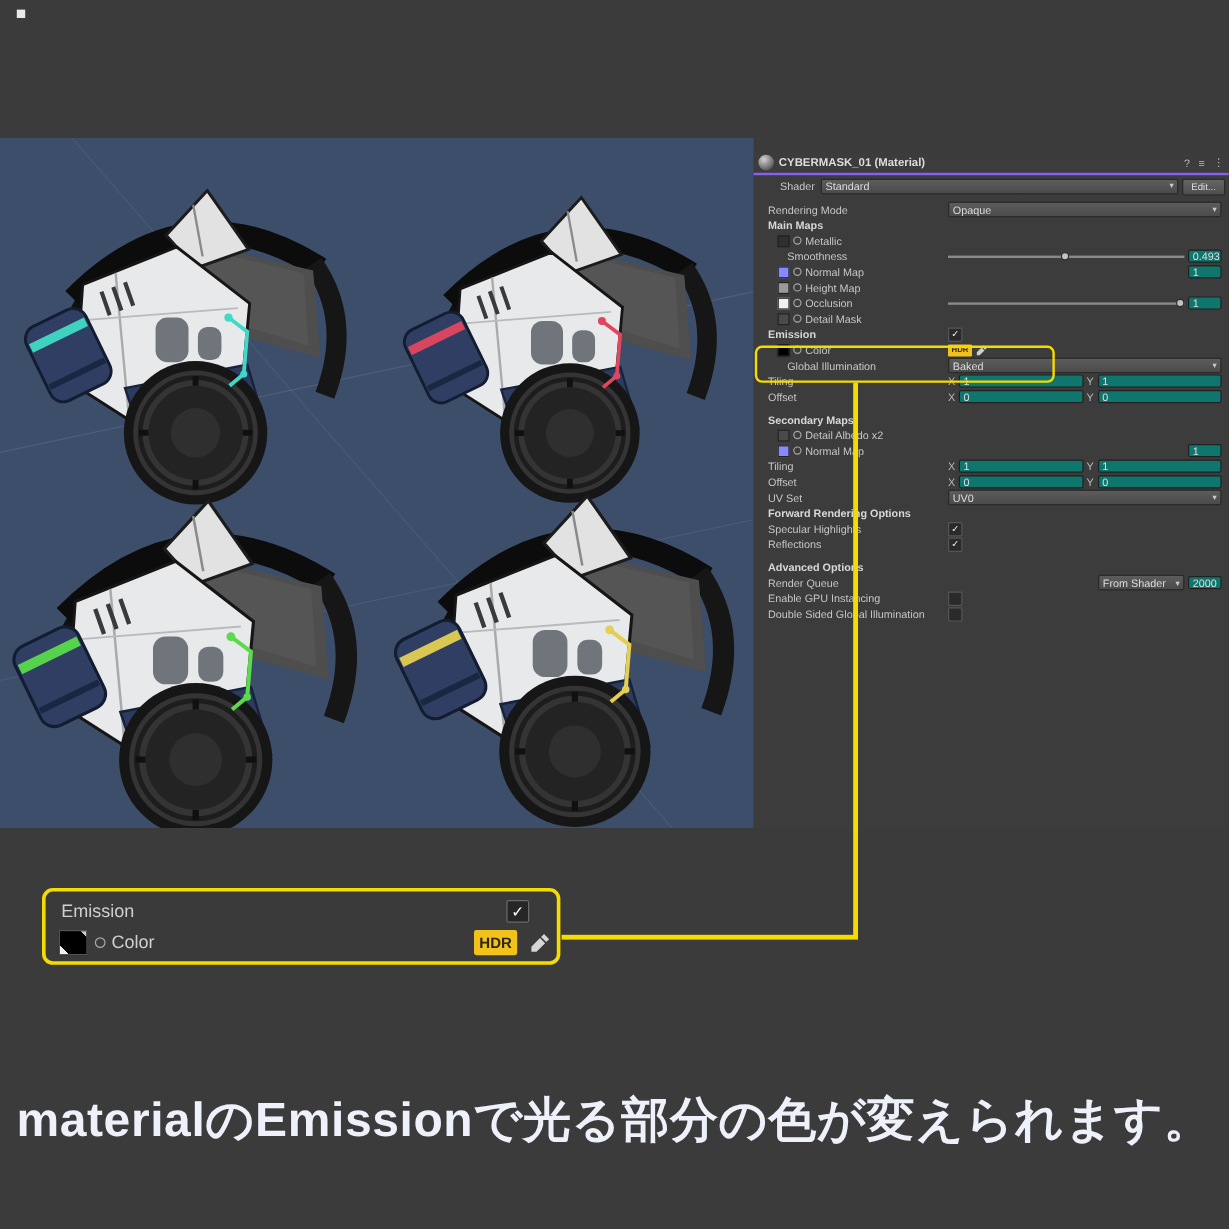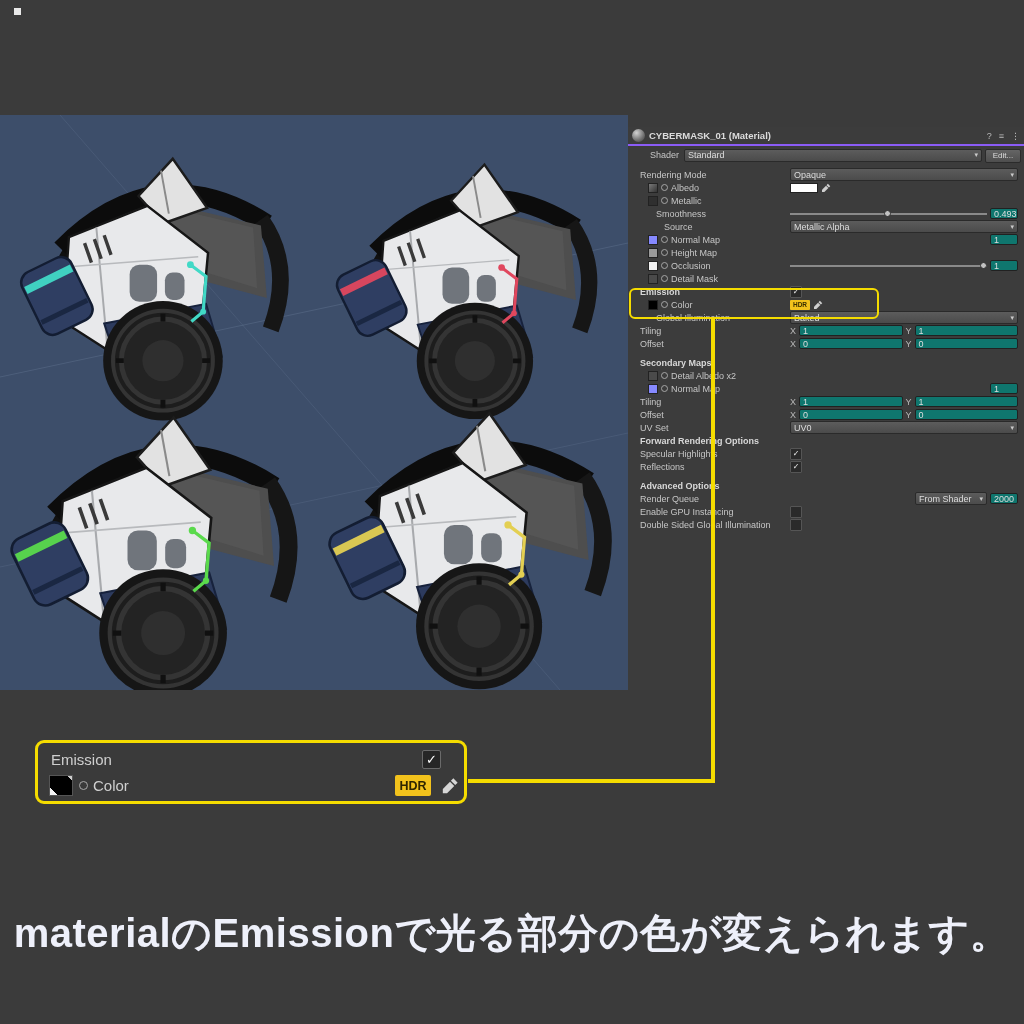--- a/index.html
+++ b/index.html
@@ -191,66 +191,44 @@
       <div class="irow">
         <span class="ilabel">Rendering Mode</span>
         <div class="ival">
           <div class="dd">
             <span class="ddtext">Opaque</span>
             <span class="caret">▾</span>
           </div>
         </div>
       </div>
 
-
-      <div class="irow">
-        <span class="ilabel ind1">
-          <span class="thumb t-albedo"></span>
-          <span class="picker"></span>
-          <span>Albedo</span>
-        </span>
-        <div class="ival">
-          <span class="swatch"></span>
-          <span class="eyedrop">
-            <svg width="10" height="10" viewBox="0 0 16 16">
-                <path d="M11 1.2 L14.8 5 12.6 7.2 8.8 3.4 Z" fill="#cfcfcf"></path>
-                <path d="M8 4.2 L11.8 8 5.4 14.4 1.6 14.4 1.6 10.6 Z" fill="#cfcfcf"></path>
-              </svg>
-          </span>
-        </div>
-      </div>
+      <div class="irow">
+        <span class="ilabel bold">Main Maps</span>
+      </div>
+
 
       <div class="irow">
         <span class="ilabel ind1">
           <span class="thumb t-metal"></span>
           <span class="picker"></span>
           <span>Metallic</span>
         </span>
       </div>
 
       <div class="irow">
         <span class="ilabel ind2">Smoothness</span>
         <div class="ival">
           <div class="slider">
             <div class="track"></div>
             <div class="handle h49"></div>
           </div>
           <div class="field num noauto">0.493</div>
         </div>
       </div>
 
-      <div class="irow">
-        <span class="ilabel ind3">Source</span>
-        <div class="ival">
-          <div class="dd">
-            <span class="ddtext">Metallic Alpha</span>
-            <span class="caret">▾</span>
-          </div>
-        </div>
-      </div>
 
       <div class="irow">
         <span class="ilabel ind1">
           <span class="thumb t-normal"></span>
           <span class="picker"></span>
           <span>Normal Map</span>
         </span>
         <div class="ival">
           <div class="field num">1</div>
         </div>

